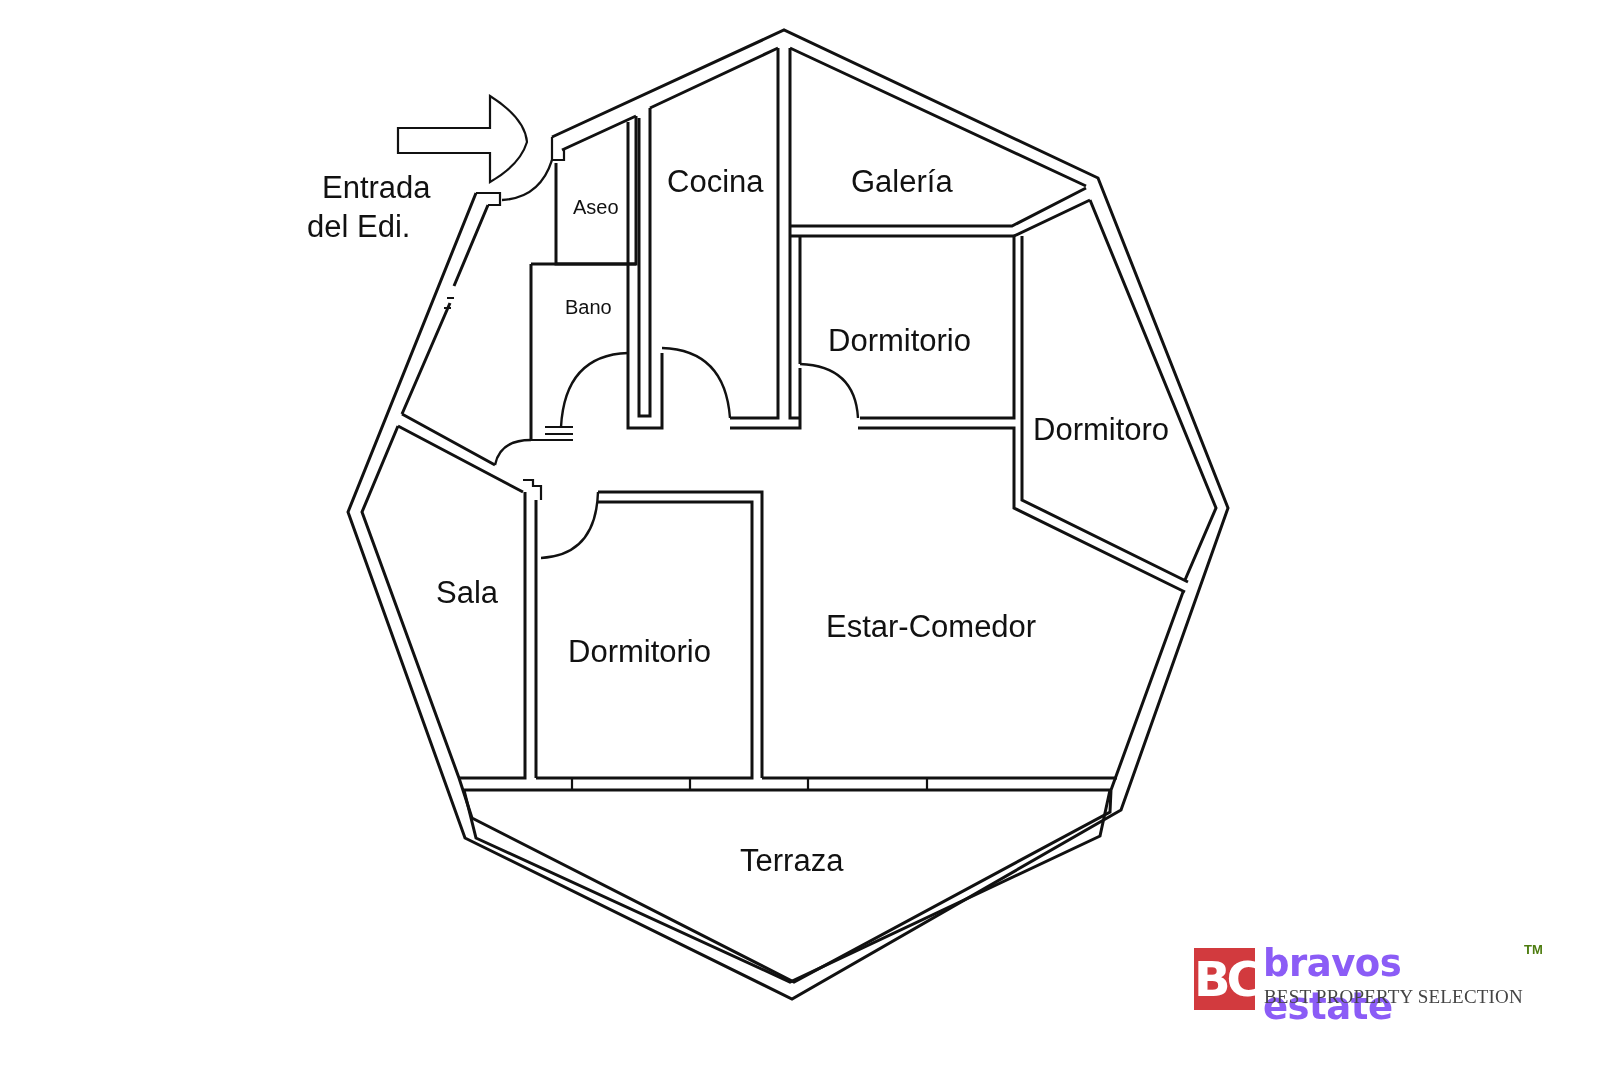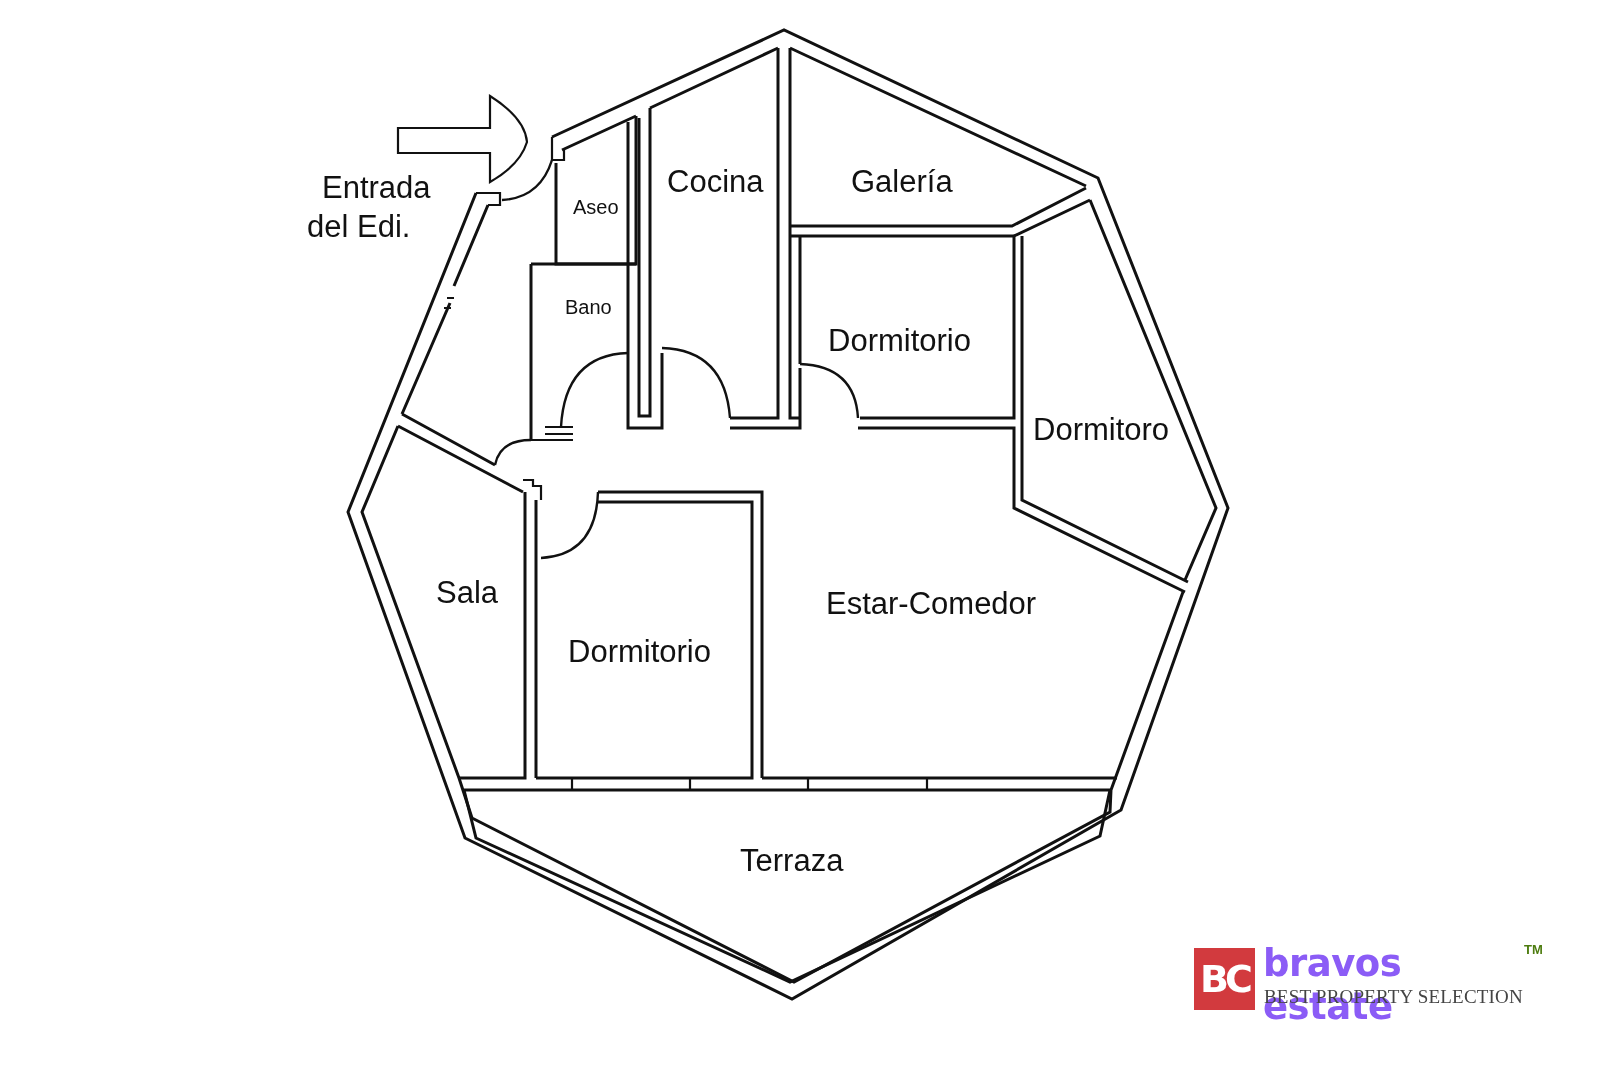--- a/index.html
+++ b/index.html
@@ -5,21 +5,21 @@
   html, body { margin:0; padding:0; background:#ffffff; }
   body { width:1600px; height:1066px; position:relative; overflow:hidden; font-family:"Liberation Sans", sans-serif; }
   svg#plan { position:absolute; left:0; top:0; }
   .wall { fill:none; stroke:#111; stroke-width:3; stroke-linejoin:miter; }
   .thin { fill:none; stroke:#111; stroke-width:2.2; }
   .door { fill:none; stroke:#111; stroke-width:2.4; }
   .label { position:absolute; color:#111; white-space:nowrap; font-family:"Liberation Sans", sans-serif; }
   .lg { font-size:31px; }
   .sm { font-size:20px; }
   .logo { position:absolute; left:1194px; top:948px; width:340px; height:64px; }
-  .logo-box { position:absolute; left:0; top:0; width:61px; height:62px; background:#d23a3e; color:#fff; font-family:"DejaVu Sans", sans-serif; font-weight:bold; font-size:38px; line-height:62px; text-align:center; letter-spacing:-4px; }
+  .logo-box { position:absolute; left:0; top:0; width:61px; height:62px; background:#d23a3e; color:#fff; font-family:"DejaVu Sans", sans-serif; font-weight:bold; font-size:48px; line-height:62px; text-align:center; letter-spacing:-4px; }
   .logo-name { position:absolute; left:69px; top:-6px; font-family:"DejaVu Sans", sans-serif; font-weight:bold; font-size:37px; color:#8b5cf6; letter-spacing:-0.5px; }
   .logo-tm { position:absolute; left:330px; top:-6px; font-size:13px; font-weight:bold; color:#4d7c0f; }
   .logo-tag { position:absolute; left:70px; top:38px; font-family:Liberation Serif, serif; font-size:19px; color:#444; letter-spacing:0.2px; }
 </style>
 </head>
 <body>
 
 <svg id="plan" width="1600" height="1066" viewBox="0 0 1600 1066">
 
   <path class="thin" d="M398,128 L490,128 L490,96 Q525,118 527,142 Q520,165 490,182 L490,153 L398,153 Z"></path>
@@ -65,21 +65,21 @@
 <div class="label lg" style="left:307px;top:209px;text-align:right;">del Edi.</div>
 
 <div class="label sm" style="left:573px;top:188px;margin-top:8px;">Aseo</div>
 <div class="label sm" style="left:565px;top:296px;">Bano</div>
 <div class="label lg" style="left:667px;top:164px;">Cocina</div>
 <div class="label lg" style="left:851px;top:164px;">Galería</div>
 <div class="label lg" style="left:828px;top:323px;">Dormitorio</div>
 <div class="label lg" style="left:1033px;top:412px;">Dormitoro</div>
 <div class="label lg" style="left:436px;top:575px;">Sala</div>
 <div class="label lg" style="left:568px;top:634px;">Dormitorio</div>
-<div class="label lg" style="left:826px;top:586px;">Estar-Comedor</div>
+<div class="label lg" style="left:826px;top:609px;">Estar-Comedor</div>
 <div class="label lg" style="left:740px;top:843px;">Terraza</div>
 
 <div class="logo">
   <div class="logo-box">BC</div>
   <div class="logo-name">bravos estate</div>
   <div class="logo-tm">TM</div>
   <div class="logo-tag">BEST PROPERTY SELECTION</div>
 </div>
 
 </body></html>

